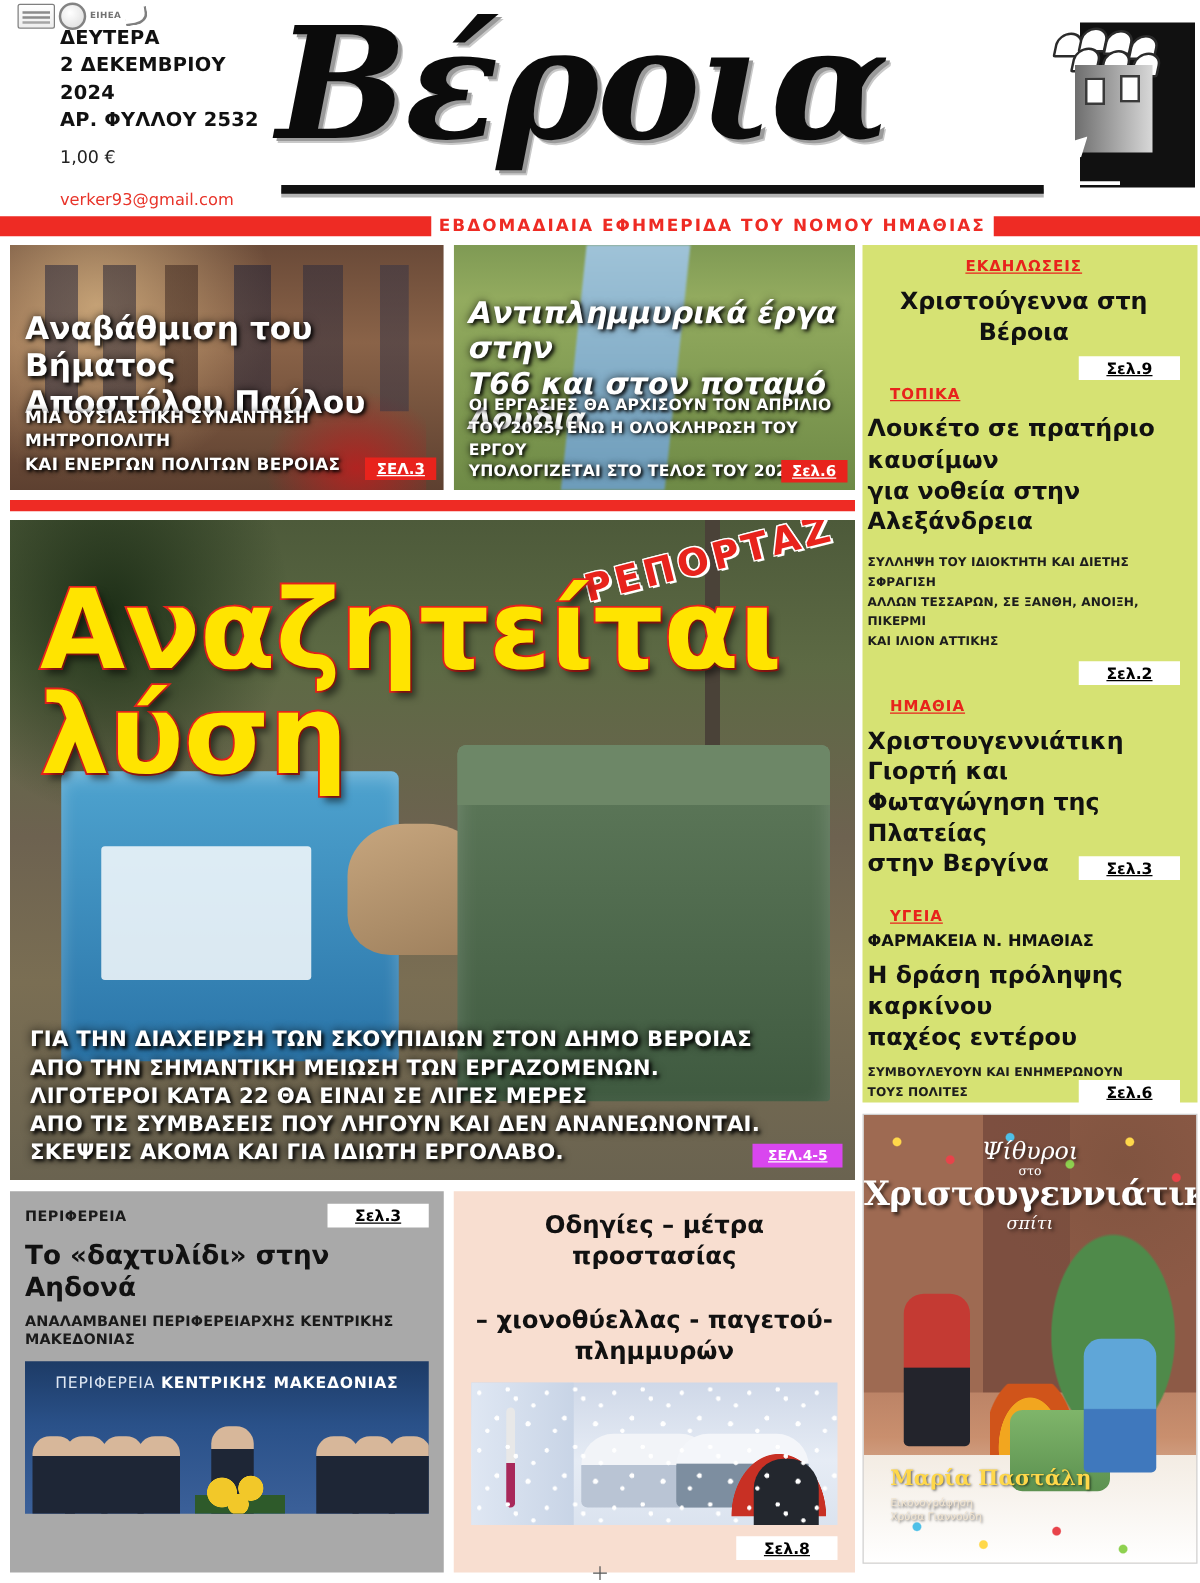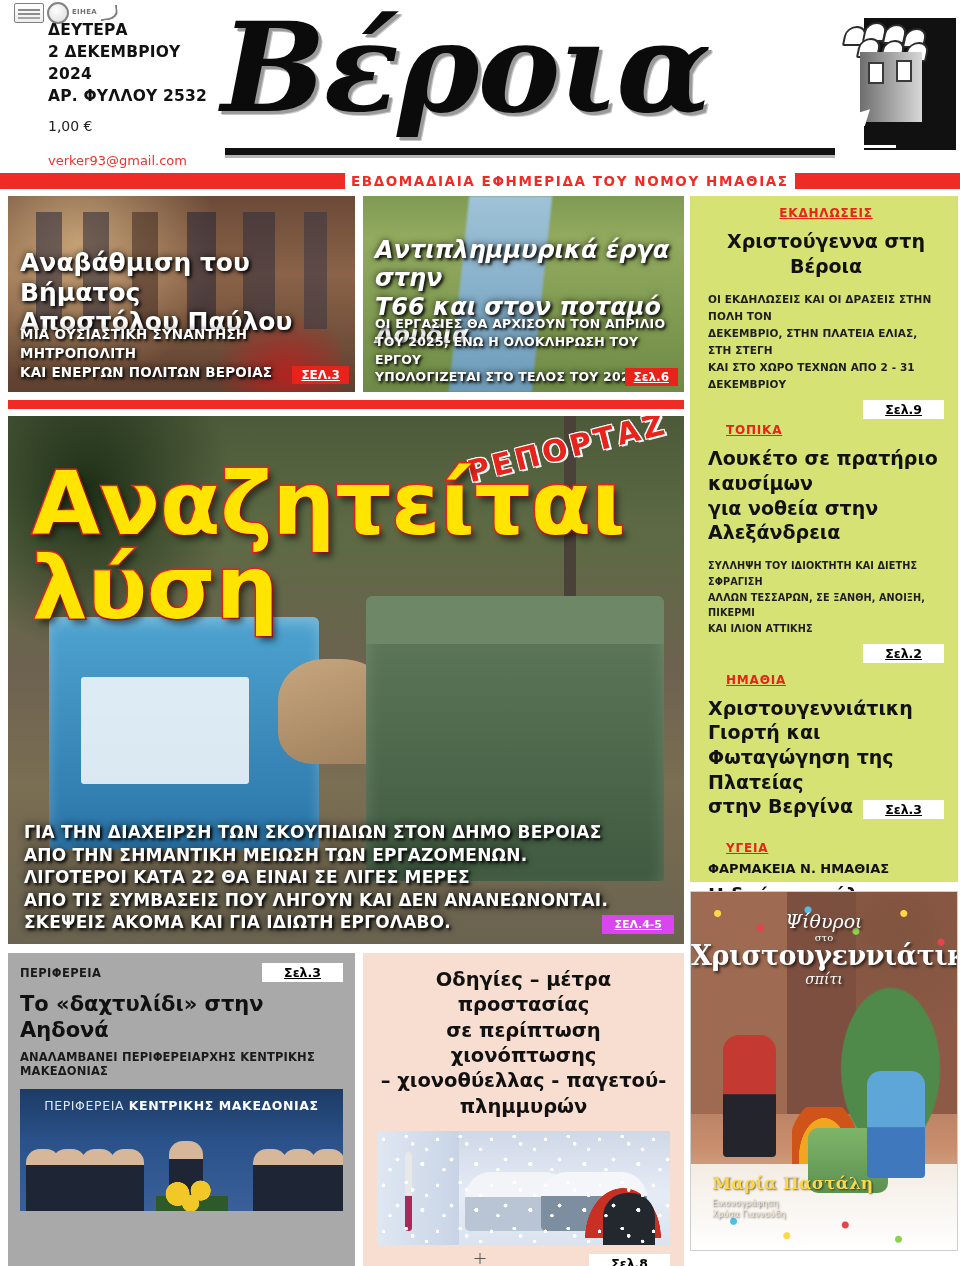--- a/index.html
+++ b/index.html
@@ -398,21 +398,21 @@
       radial-gradient(circle at 24% 84%, #fff 0 1.5px, transparent 2px),
       radial-gradient(circle at 54% 12%, #fff 0 1.6px, transparent 2px),
       radial-gradient(circle at 92% 40%, #fff 0 1.5px, transparent 2px);
     background-size: 54px 46px;
   }
   .snow-foot { margin-top: 9px; display: flex; justify-content: flex-end; }
 
   
   .side-green {
     background: #d6e273;
-    padding: 10px 14px 14px 18px;
+    padding: 10px 14px 14px 4px;
     height: 686px;
   }
   .side-kicker {
     color: #e8231c; font-size: 12px; font-weight: bold;
     letter-spacing: .8px; text-decoration: underline;
     text-align: center; margin-bottom: 2px;
   }
   .side-kicker.k-left { text-align: left; padding-left: 18px; }
   .side-head {
     font-size: 19px; font-weight: bold; color: #111;
@@ -657,21 +657,21 @@
               <i style="left:81%"></i>
               <i style="left:90%"></i>
             <span class="flowers"></span>
           </div>
         </div>
       </div>
 
       <div class="box-snow">
         <div class="snow-head">
           <span>Οδηγίες – μέτρα προστασίας</span><br>
-          <span>σε περίπτωση χιονόπτωσης</span><br>
+          <br>
           <span>– χιονοθύελλας  - παγετού-</span><br>
           <span>πλημμυρών</span>
         </div>
         <div class="snow-photo">
           <span class="thermo"></span>
           <span class="car c1"></span>
           <span class="car c2"></span>
           <span class="umbrella"></span>
           <span class="person"></span>
           <span class="snow-flakes"></span>
@@ -683,25 +683,20 @@
     </div>
   </div>
 
   <div class="col-side">
 
     <div class="side-green">
 
       <div class="side-block">
         <div class="side-kicker">ΕΚΔΗΛΩΣΕΙΣ</div>
         <div class="side-head">Χριστούγεννα στη Βέροια</div>
-        <div class="side-body">
-          <span>ΟΙ ΕΚΔΗΛΩΣΕΙΣ ΚΑΙ ΟΙ ΔΡΑΣΕΙΣ ΣΤΗΝ ΠΟΛΗ ΤΟΝ</span><br>
-          <span>ΔΕΚΕΜΒΡΙΟ, ΣΤΗΝ ΠΛΑΤΕΙΑ ΕΛΙΑΣ, ΣΤΗ ΣΤΕΓΗ</span><br>
-          <span>ΚΑΙ ΣΤΟ ΧΩΡΟ ΤΕΧΝΩΝ ΑΠΟ 2 - 31 ΔΕΚΕΜΒΡΙΟΥ</span>
-        </div>
         <div class="side-sel">
           <span class="sel-badge-white">Σελ.9</span>
         </div>
       </div>
 
       <div class="side-block" style="margin-top:0">
         <div class="side-kicker k-left">ΤΟΠΙΚΑ</div>
         <div class="side-head h-left">
           <span>Λουκέτο σε πρατήριο καυσίμων</span><br>
           <span>για νοθεία στην Αλεξάνδρεια</span>

